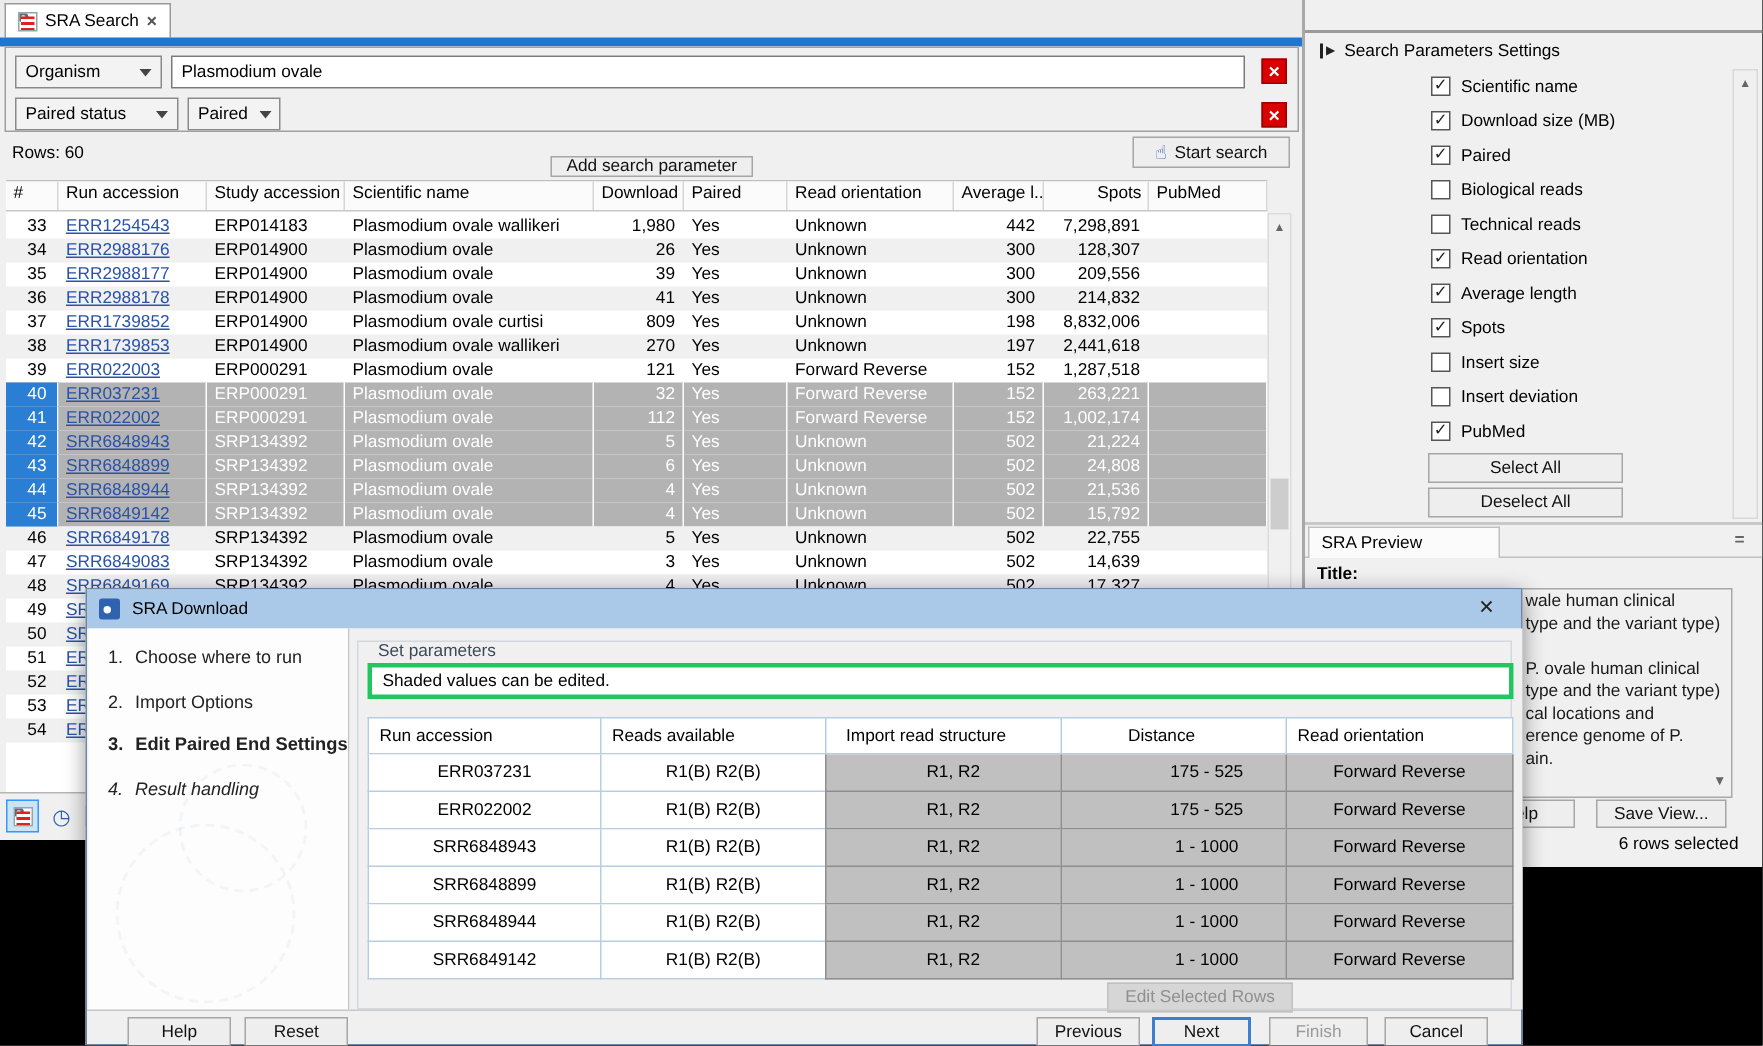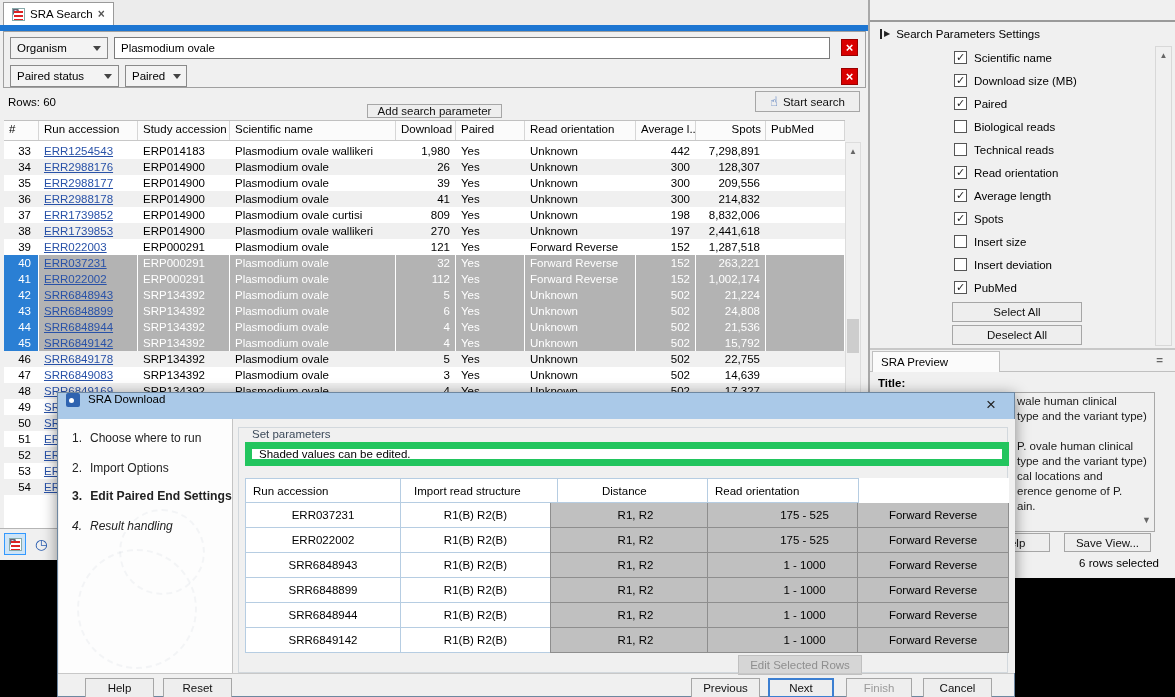--- a/index.html
+++ b/index.html
@@ -95,33 +95,33 @@
   .preview-box { position:absolute; left:2px; top:392px; width:283px; height:140px; background:#f0f0f0; border:1px solid #a8a8a8; }
   .preview-frags { position:absolute; left:147px; top:394px; width:150px; line-height:15px; color:#1a1a1a; }
   .preview-down { position:absolute; left:272px; top:515px; color:#666; font-size:9px; }
   .btn-help-rp { position:absolute; left:107px; top:533px; width:73px; height:19px; }
   .btn-saveview { position:absolute; left:194px; top:533px; width:87px; height:19px; }
   .rows-selected { position:absolute; right:16px; top:557px; }
 
   
   .dialog { position:absolute; left:57px; top:392px; width:958px; height:305px; background:#f0f0f0;
             border:1px solid #6e87a0; box-shadow:0 3px 14px rgba(0,0,0,.45); }
-  .dlg-titlebar { position:absolute; left:0; top:0; width:100%; height:26px; background:#aac9e8; display:flex; gap:8px; padding-left:8px; }
+  .dlg-titlebar { position:absolute; left:0; top:0; width:100%; height:26px; background:#aac9e8; display:flex; align-items:center; gap:8px; padding-left:8px; }
   .dlg-icon { width:14px; height:14px; background:#2f63b0; border-radius:2px; position:relative; }
   .dlg-icon::after { content:""; position:absolute; left:3px; top:5px; width:5px; height:5px; background:#fff; border-radius:50%; }
   .dlg-close { position:absolute; right:18px; top:3px; font-size:17px; color:#222; line-height:1; }
   .dlg-steps { position:absolute; left:1px; top:26px; width:174px; height:254px; background:#fdfdfd; border-right:1px solid #c4c4c4; overflow:hidden; }
   .step { position:absolute; left:13px; display:flex; gap:8px; font-size:12px; color:#222; white-space:nowrap; }
   .step.bold { font-weight:bold; font-size:12.2px; }
   .step.italic { font-style:italic; }
   .wm-circle { position:absolute; border:2px dashed #8899aa; border-radius:50%; opacity:.08; }
   .dlg-content { position:absolute; left:175px; top:26px; width:782px; height:254px; background:#f0f0f0; }
   .groupbox { position:absolute; left:5px; top:8px; width:770px; height:246px; border:1px solid #d2d8dd; }
   .group-label { position:absolute; left:9px; top:0px; background:#f0f0f0; padding:0 4px; color:#3c4a5a; }
-  .info-box { position:absolute; left:6px; top:14px; width:764px; height:24px; background:#fff; border:7px solid #22c55e;
+  .info-box { position:absolute; left:6px; top:14px; width:764px; height:24px; background:#fff; border:3px solid #22c55e;
               display:flex; align-items:center; padding-left:7px; }
   .dtable { position:absolute; left:6px; top:50px; width:764px; }
   .dt-head { display:flex; height:25px; background:#fff; }
   .dt-hcell { border:1px solid #b6cde2; border-right:none; display:flex; align-items:center; padding-left:7px; }
   .dt-hcell:last-child { border-right:1px solid #b6cde2; }
   .dt-row { display:flex; height:25px; }
   .dt-cell { display:flex; align-items:center; justify-content:center; border:1px solid #b6cde2; border-top:none; border-right:none; background:#fff; }
   .dt-cell.shaded { background:#c0c0c0; border-color:#8e8e8e; border-left-color:#8e8e8e; }
   .dt-row .dt-cell:last-child { border-right:1px solid #b6cde2; }
   .dt-row .dt-cell.shaded:last-child { border-right:1px solid #8e8e8e; }
@@ -593,20 +593,21 @@
         </div>
       </div>
 
     <div class="dlg-content">
       <div class="groupbox">
         <div class="group-label">Set parameters</div>
         <div class="info-box">Shaded values can be edited.</div>
         <div class="dtable">
           <div class="dt-head">
               <div class="dt-hcell dc-0">Run accession</div>
+              <div class="dt-hcell dc-1">Reads available</div>
               <div class="dt-hcell dc-2">Import read structure</div>
               <div class="dt-hcell dc-3">Distance</div>
               <div class="dt-hcell dc-4">Read orientation</div>
             </div>
           <div>
               <div class="dt-row">
                 <div class="dt-cell dc-0">ERR037231</div>
                 <div class="dt-cell dc-1">R1(B) R2(B)</div>
                 <div class="dt-cell dc-2 shaded">R1, R2</div>
                 <div class="dt-cell dc-3 shaded">175 - 525</div>

